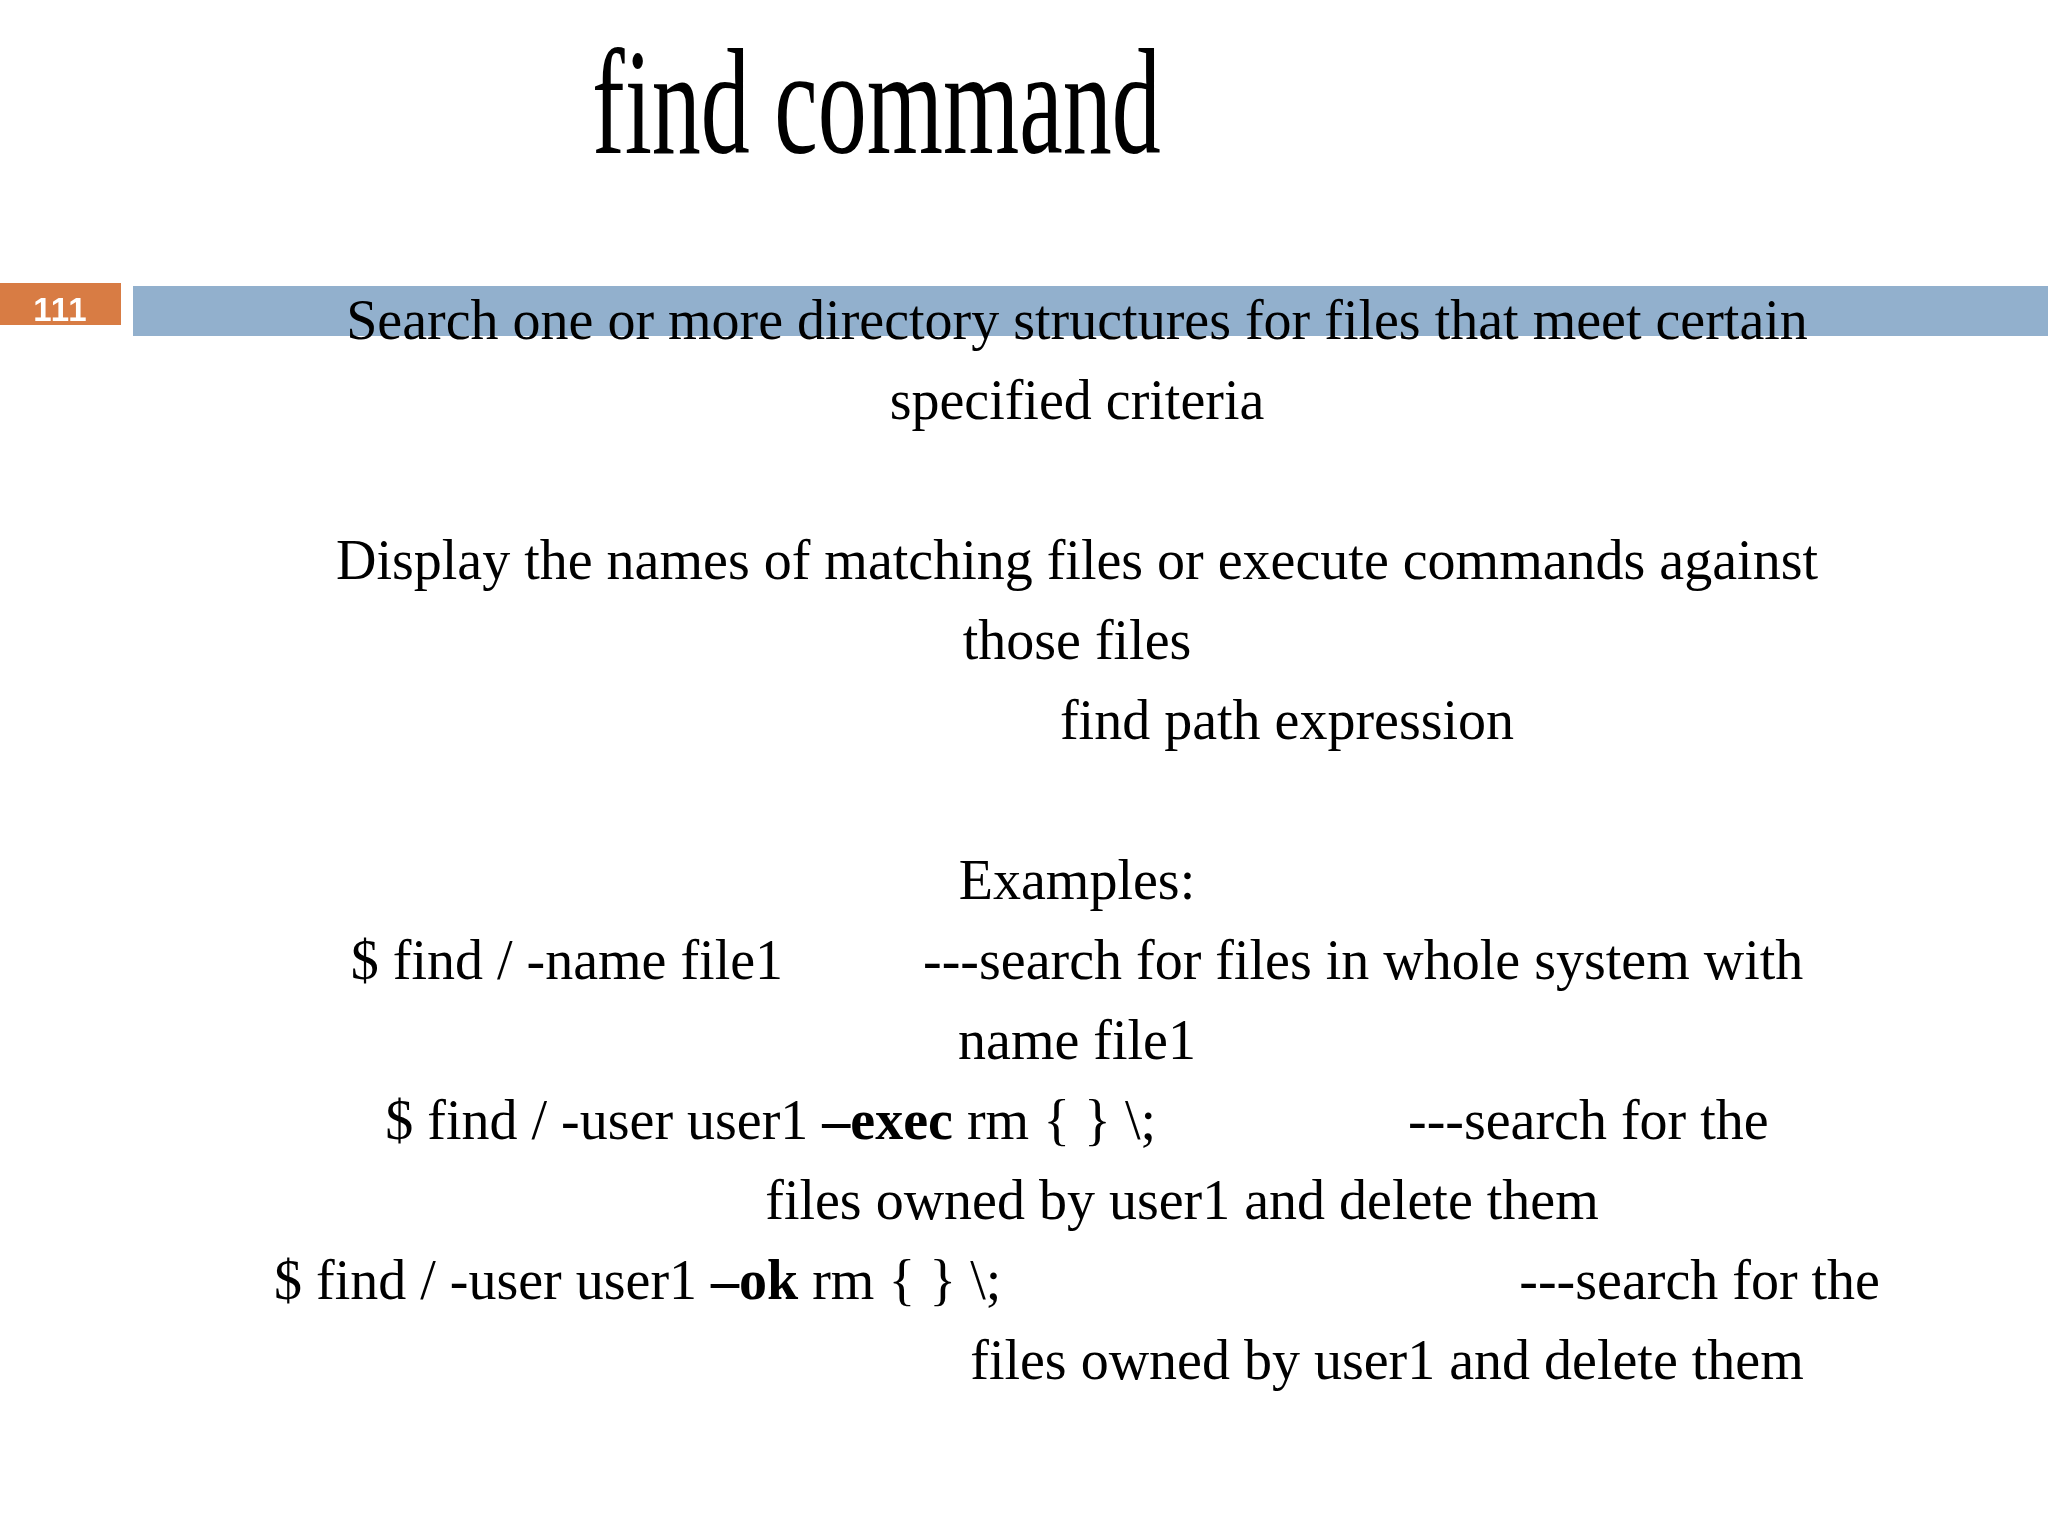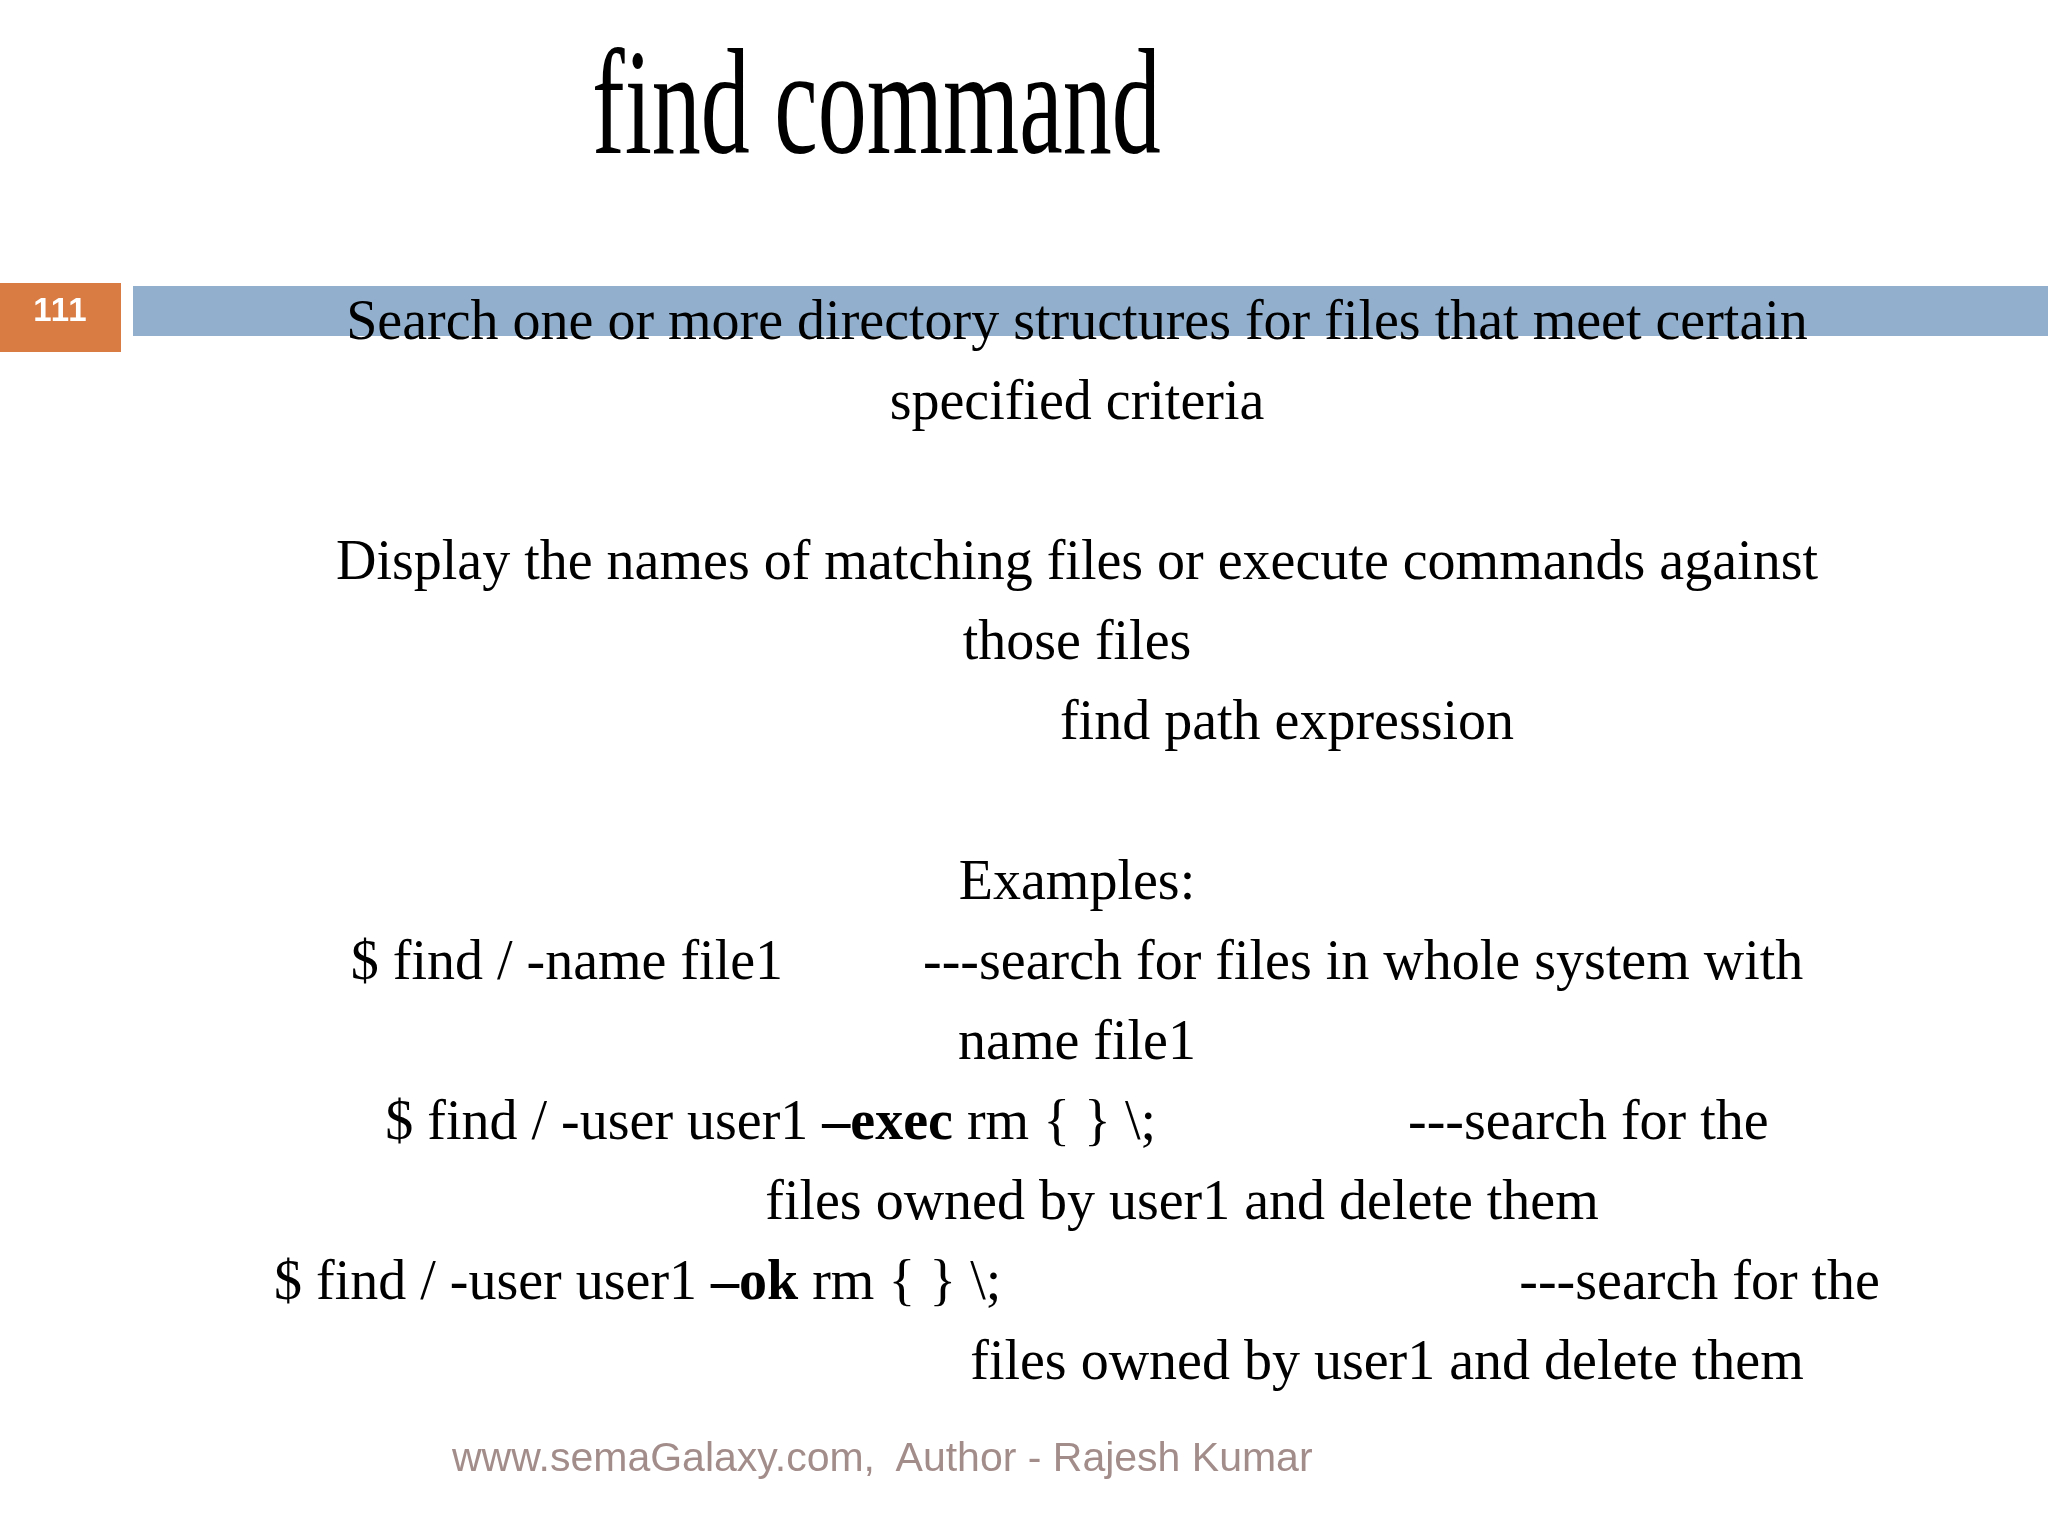--- a/index.html
+++ b/index.html
@@ -14,21 +14,21 @@
   #accent-bar{
     position:absolute;
     left:133px;top:286px;
     width:1915px;height:50px;
     background:var(--bar-blue,#92b0cd);
   }
   
   #page-badge{
     position:absolute;
     left:0;top:283px;
-    width:121px;height:69px;
+    width:121px;height:42px;
     background:var(--badge-orange,#d87c44);
     color:#ffffff;
     font-family:"Liberation Sans", sans-serif;
     font-weight:bold;
     font-size:33px;
     line-height:53px;
     text-align:center;
     letter-spacing:1px;
   }
   
@@ -92,15 +92,14 @@
       <div class="bodyline"><span></span></div>
       <div class="bodyline"><span>Examples:</span></div>
       <div class="bodyline"><span>$ find / -name file1          ---search for files in whole system with</span></div>
       <div class="bodyline"><span>name file1</span></div>
       <div class="bodyline"><span>$ find / -user user1 </span><span class="b">–exec</span><span> rm { } \;                  ---search for the</span></div>
       <div class="bodyline" style="padding-left: 210px;"><span>files owned by user1 and delete them</span></div>
       <div class="bodyline"><span>$ find / -user user1 </span><span class="b">–ok</span><span> rm { } \;                                     ---search for the</span></div>
       <div class="bodyline" style="padding-left: 620px;"><span>files owned by user1 and delete them</span></div>
     </div>
 
-  <div id="watermark">www.semaGalaxy.com,  Author - Rajesh Kumar</div>
 
 </div>
 
 </body></html>

